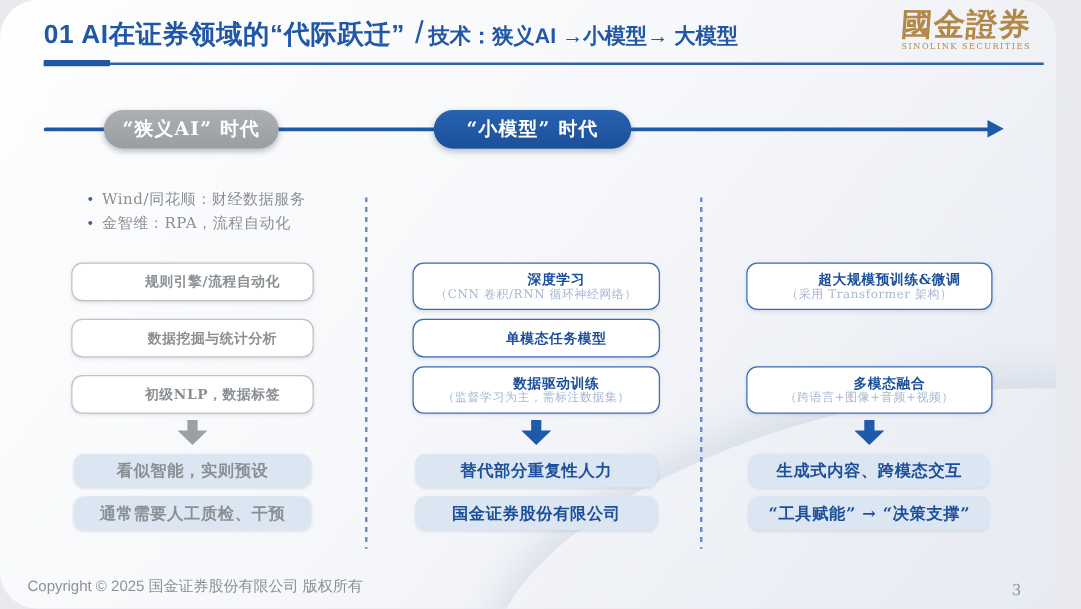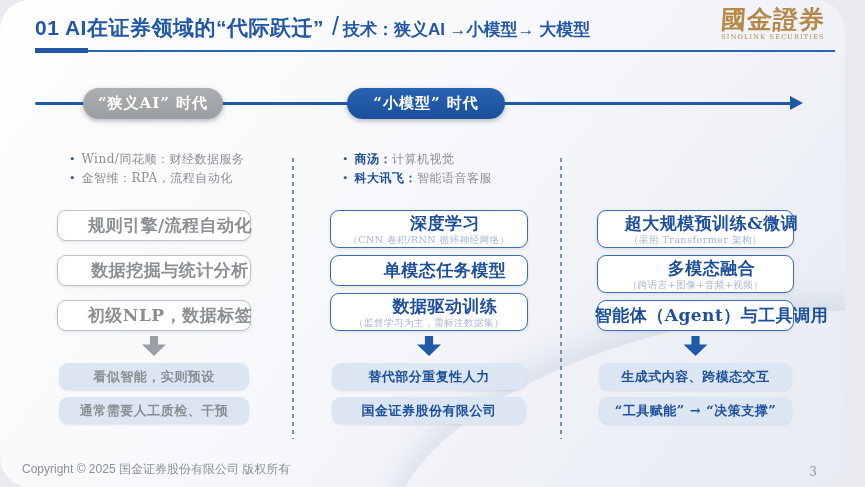--- a/index.html
+++ b/index.html
@@ -66,21 +66,21 @@
     display:flex; flex-direction:column; justify-content:space-between;
   }
   .box {
     background:#ffffff; border-radius:9px; height:31px;
     display:flex; flex-direction:column; align-items:center; justify-content:center;
     text-align:center; box-shadow:0 1px 3px rgba(100,115,140,0.18);
   }
   .box.tall { height:38px; }
   .col-0 .box { border:1px solid #bfc3c7; }
   .col-1 .box, .col-2 .box { border:1.5px solid #3a6db5; }
-  .box-title { font-family:"DejaVu Serif",serif; font-size:17px; font-weight:bold; color:#1d4f9a; line-height:1.2; letter-spacing:0.5px; white-space:nowrap;margin-left:32px; }
+  .box-title { font-family:"DejaVu Serif",serif; font-size:11px; font-weight:bold; color:#1d4f9a; line-height:1.2; letter-spacing:0.5px; white-space:nowrap;margin-left:32px; }
   .col-0 .box-title { color:#8a8f94; font-weight:600; }
   .box-sub { font-family:"DejaVu Serif",serif; font-size:9.5px; color:#a7b7d2; line-height:1.2; letter-spacing:0.5px; white-space:nowrap; }
   .box-sub:empty { display:none; }
   .down-arrow {
     position:absolute; top:188px; left:50%; transform:translateX(-50%);
     width:24px; height:20px;
     clip-path:polygon(33% 0,67% 0,67% 42%,100% 42%,50% 100%,0 42%,33% 42%);
     background:#1f5aa8;
   }
   .col-0 .down-arrow { background:#9aa0a5; }
@@ -138,24 +138,20 @@
       <div class="box">
           <div class="box-title">初级NLP，数据标签</div>
         </div>
     </div>
     <div class="down-arrow"></div>
     <div class="outcome outcome-0">看似智能，实则预设</div>
     <div class="outcome outcome-1">通常需要人工质检、干预</div>
   </div>
 
   <div class="col col-1">
-    <div class="bullets">
-      <div class="bullet"><span class="bullet-dot">•</span><span class="bullet-label">商汤：</span><span class="bullet-text">计算机视觉</span></div>
-      <div class="bullet"><span class="bullet-dot">•</span><span class="bullet-label">科大讯飞：</span><span class="bullet-text">智能语音客服</span></div>
-    </div>
     <div class="boxes">
       <div class="box tall">
           <div class="box-title">深度学习</div>
           <div class="box-sub">（CNN 卷积/RNN 循环神经网络）</div>
         </div>
       <div class="box">
           <div class="box-title">单模态任务模型</div>
         </div>
       <div class="box tall">
           <div class="box-title">数据驱动训练</div>
@@ -170,23 +166,20 @@
   <div class="col col-2">
     <div class="boxes">
       <div class="box tall">
           <div class="box-title">超大规模预训练&amp;微调</div>
           <div class="box-sub">（采用 Transformer 架构）</div>
         </div>
       <div class="box tall">
           <div class="box-title">多模态融合</div>
           <div class="box-sub">（跨语言+图像+音频+视频）</div>
         </div>
-      <div class="box">
-          <div class="box-title">智能体（Agent）与工具调用</div>
-        </div>
     </div>
     <div class="down-arrow"></div>
     <div class="outcome outcome-0">生成式内容、跨模态交互</div>
     <div class="outcome outcome-1">“工具赋能” → “决策支撑”</div>
   </div>
 
   <div class="copyright">Copyright © 2025 国金证券股份有限公司 版权所有</div>
   <div class="page-number">3</div>
 </div>
 

